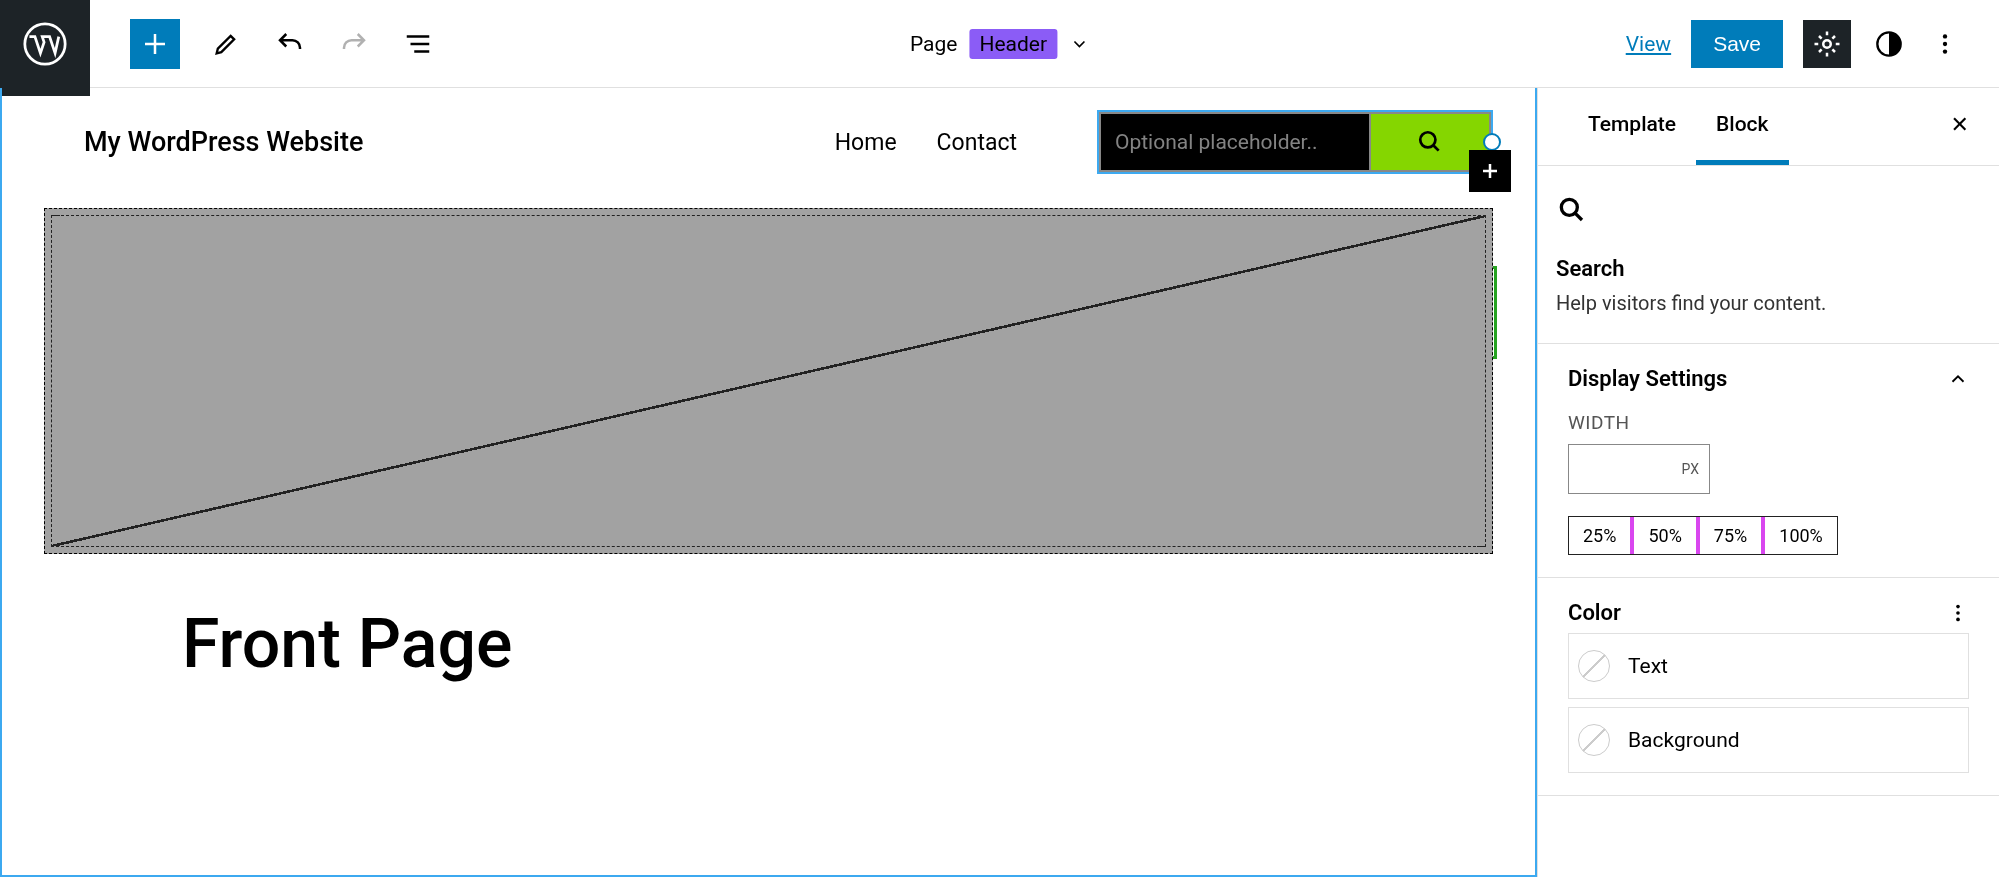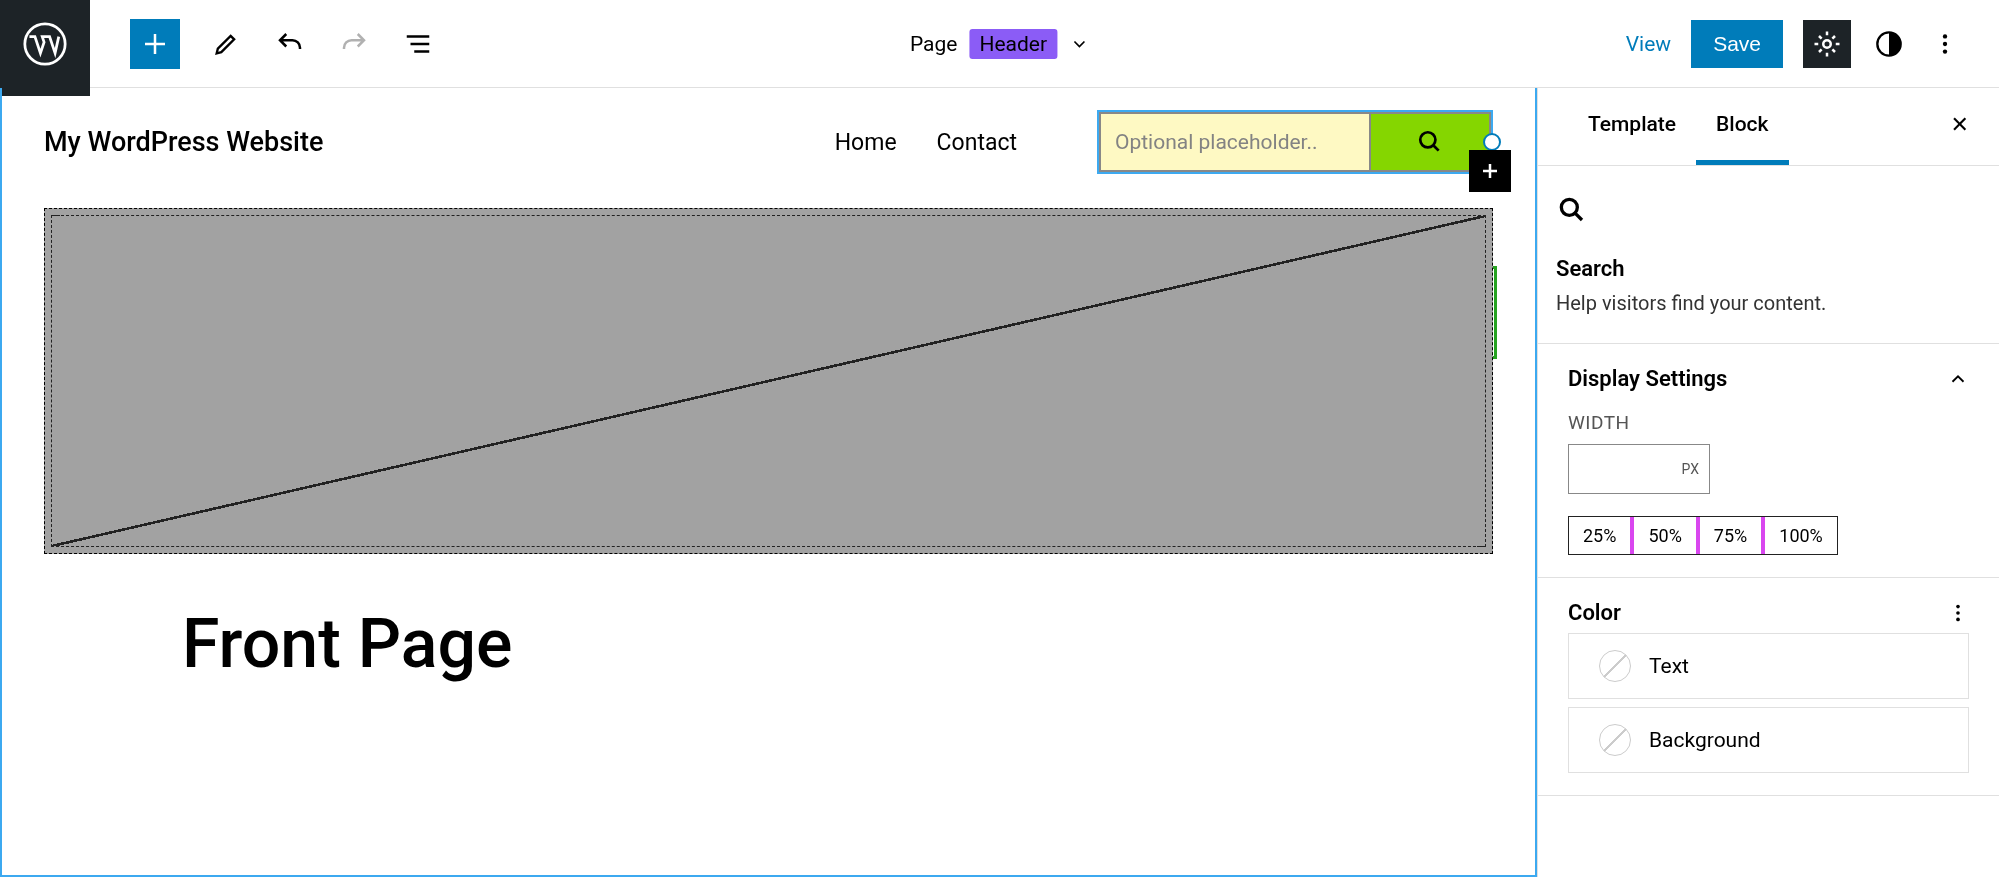--- a/index.html
+++ b/index.html
@@ -44,21 +44,21 @@
 .tb-center .badge {
   background: #8b5cf6;
   padding: 3px 10px;
   border-radius: 3px;
 }
 .tb-right {
   margin-left: auto;
   display: flex; align-items: center; gap: 20px;
   padding-right: 36px;
 }
-.view-link { color: #007cba; font-size: 21px; }
+.view-link { color: #007cba; font-size: 21px; text-decoration: underline; }
 .save-btn {
   background: #007cba; color: #fff;
   font-size: 21px; padding: 12px 22px;
   border: none;
 }
 .settings-btn {
   background: #1d2327; width: 48px; height: 48px;
   display: flex; align-items: center; justify-content: center;
 }
 .settings-btn svg { width: 30px; height: 30px; }
@@ -68,39 +68,39 @@
   flex: 1;
   position: relative;
   border: 2px solid #3ca9f0;
   border-top: none;
 }
 .header-row {
   display: flex; align-items: center;
   padding: 18px 42px;
   height: 108px;
 }
-.site-title { font-size: 27px; font-weight: 500; }
+.site-title { font-size: 27px; font-weight: 500; margin-left: 40px; }
 .nav-links {
   margin-left: auto;
   display: flex; align-items: center; gap: 40px;
   font-size: 23px;
 }
 .search-block {
   border: 2px solid #3ca9f0;
   display: flex;
   margin-left: 40px;
   position: relative;
 }
 .search-input {
   border: 2px solid #888;
   font-size: 21px;
   padding: 16px 14px;
   width: 272px;
   color: #838383;
-  background: #fef9c3;
+  background: #000000;
 }
 .search-submit {
   background: #85d600;
   border: 2px solid #888;
   border-left: none;
   width: 120px;
   display: flex; align-items: center; justify-content: center;
 }
 .add-inline {
   position: absolute;
@@ -238,21 +238,21 @@
 }
 .width-presets div {
   padding: 8px 14px;
   font-size: 18px;
   border-right: 4px solid #d946ef;
 }
 .width-presets div:last-child { border-right: none; }
 .color-row {
   display: flex; align-items: center; gap: 18px;
   border: 1px solid #e0e0e0;
-  padding: 16px 30px;
+  padding: 16px 9px;
   font-size: 21px;
   margin-top: 8px;
 }
 .color-row:first-of-type { margin-top: 20px; }
 .swatch {
   width: 32px; height: 32px;
   border-radius: 50%;
   border: 1px solid #ccc;
   background: linear-gradient(135deg, #fff 48%, #ccc 48%, #ccc 52%, #fff 52%);
 }

